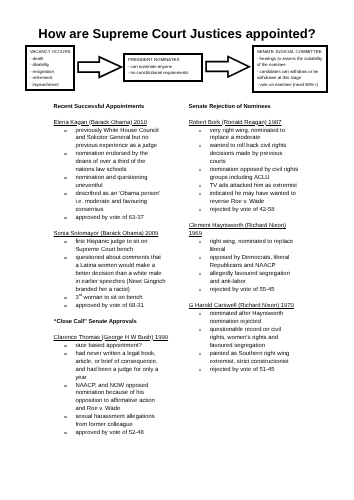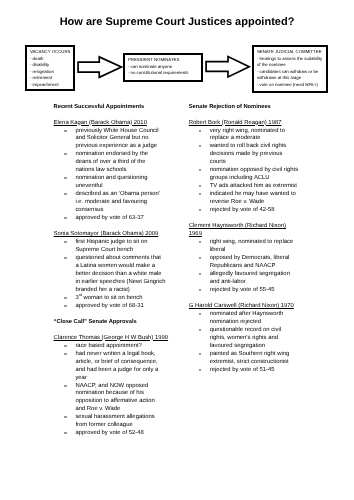--- a/index.html
+++ b/index.html
@@ -2,22 +2,22 @@
 <html><head>
 <meta charset="utf-8">
 <style>
   html, body { margin:0; padding:0; background:#ffffff; }
   body { width:354px; height:500px; overflow:hidden;
          font-family:"Liberation Sans", sans-serif; color:#000000;
          -webkit-font-smoothing:antialiased; text-rendering:geometricPrecision; }
   .page { position:relative; width:354px; height:500px; background:#fff; }
 
   h1.title { margin:0; padding:0; }
-  .title { position:absolute; left:0; top:18px; width:354px; text-align:center;
-           font-weight:bold; font-size:11px; line-height:9px; letter-spacing:0px; }
+  .title { position:absolute; left:0; top:29px; width:354px; text-align:center;
+           font-weight:bold; font-size:13px; line-height:9px; letter-spacing:0px; }
 
   
   .box { position:absolute; border:2px solid #000; box-sizing:border-box;
          font-size:4.35px; line-height:6.47px; padding:2.35px 0 0 2.9px; }
   .box div { white-space:nowrap; }
   #box1 { left:25px; top:45px; width:50px; height:46px; }
   #box2 { left:123px; top:53px; width:80px; height:29px; }
   #box3 { left:252px; top:45px; width:76px; height:48px; }
   #box3 div { white-space:normal; padding-right:1.5px; }
 

